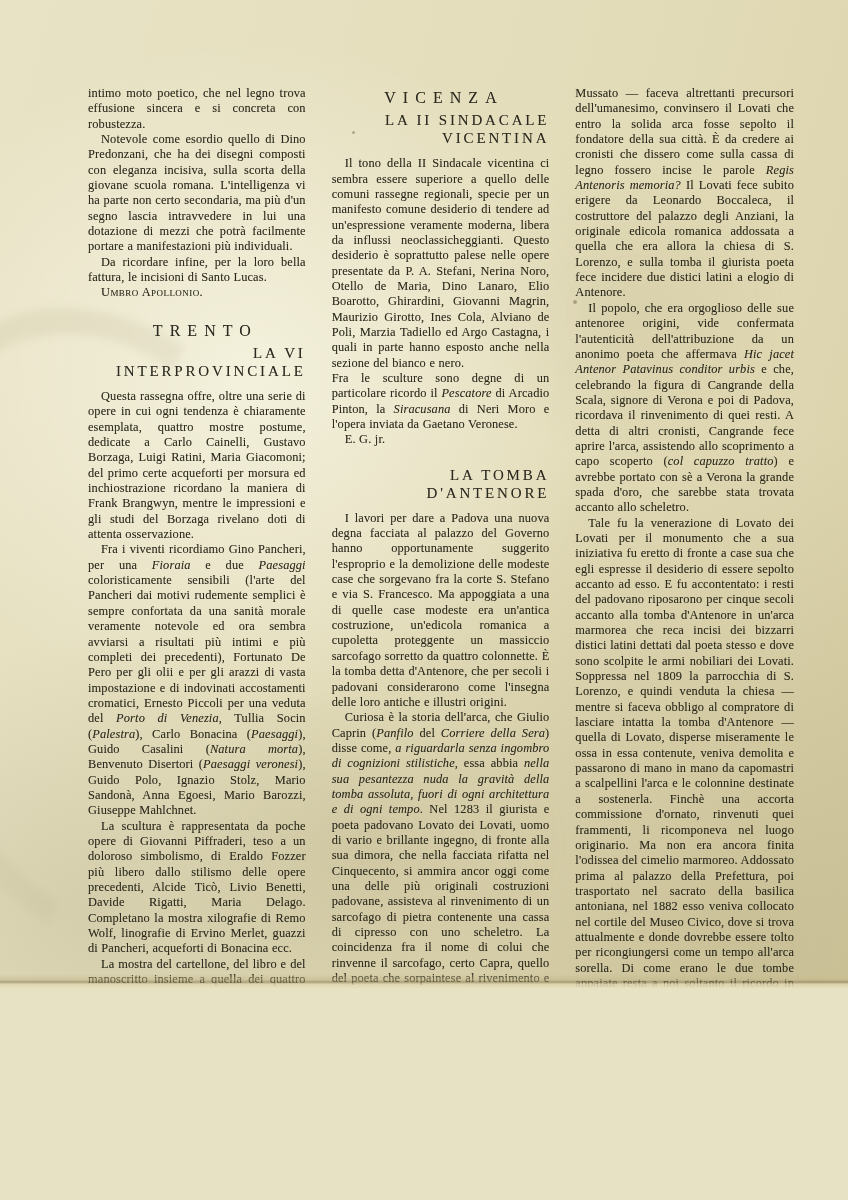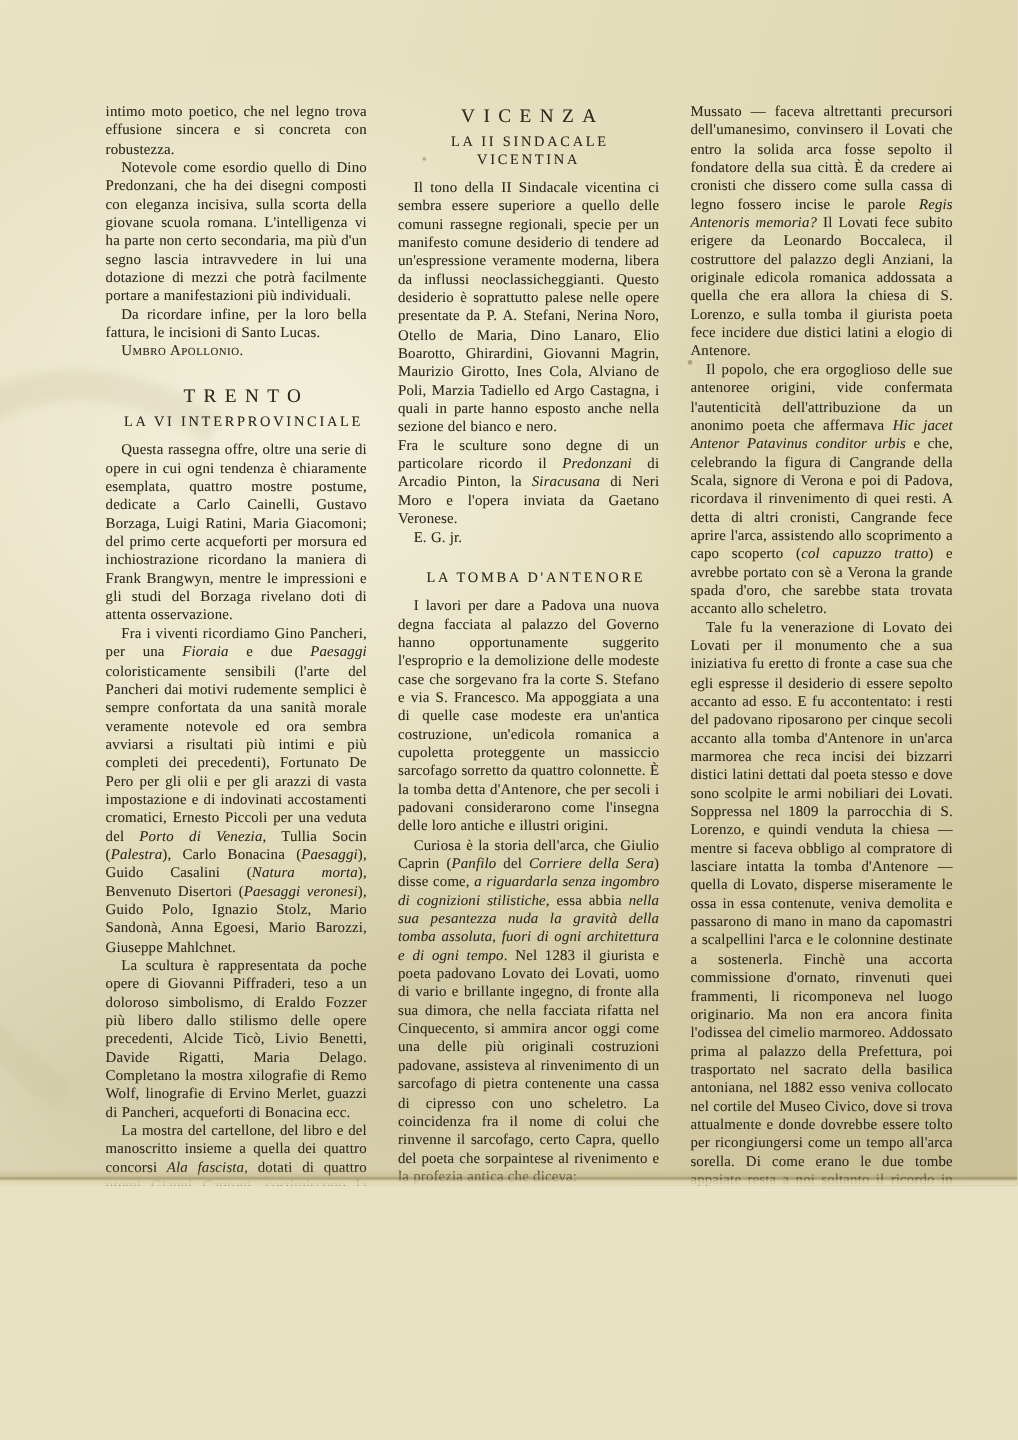--- a/index.html
+++ b/index.html
@@ -117,23 +117,23 @@
     line-height: 1.2;
     text-align: center;
     letter-spacing: 0.44em;
     text-indent: 0.44em;
     font-weight: normal;
     color: #2b2920;
     padding-top: 2px;
   }
   .section-title {
     margin: 4px 0 9px 0;
-    font-size: 12px;
+    font-size: 15px;
     line-height: 1.2;
-    text-align: center;
+    text-align: right;
     letter-spacing: 0.19em;
     text-indent: 0.19em;
     color: #2b2920;
     font-weight: normal;
   }
   .sig {
     margin: 0;
     text-align: right;
     font-size: 12.2px;
     line-height: 15.35px;
@@ -207,21 +207,21 @@
       <p>Fra i viventi ricordiamo Gino Pancheri, per una <i>Fioraia</i> e due <i>Paesaggi</i> coloristicamente sensibili (l'arte del Pancheri dai motivi rudemente semplici è sempre confortata da una sanità morale veramente notevole ed ora sembra avviarsi a risultati più intimi e più completi dei precedenti), Fortunato De Pero per gli olii e per gli arazzi di vasta impostazione e di indovinati accostamenti cromatici, Ernesto Piccoli per una veduta del <i>Porto di Venezia</i>, Tullia Socin (<i>Palestra</i>), Carlo Bonacina (<i>Paesaggi</i>), Guido Casalini (<i>Natura morta</i>), Benvenuto Disertori (<i>Paesaggi veronesi</i>), Guido Polo, Ignazio Stolz, Mario Sandonà, Anna Egoesi, Mario Barozzi, Giuseppe Mahlchnet.</p>
       <p>La scultura è rappresentata da poche opere di Giovanni Piffraderi, teso a un doloroso simbolismo, di Eraldo Fozzer più libero dallo stilismo delle opere precedenti, Alcide Ticò, Livio Benetti, Davide Rigatti, Maria Delago. Completano la mostra xilografie di Remo Wolf, linografie di Ervino Merlet, guazzi di Pancheri, acqueforti di Bonacina ecc.</p>
       <p>La mostra del cartellone, del libro e del manoscritto insieme a quella dei quattro concorsi <i>Ala fascista</i>, dotati di quattro premi Gianni Caproni, costituiscono la novità dell'esposizione. Per i concorsi dell'<i>Ala fascista</i> R. I. Baldessari ha presentato una incisiva e vasta <i>Sintesi aviatoria</i>, De Pero un arazzo che si allontana dai soliti soggetti, Guido Polo un ciclo di quattro disegni, ma in complesso non può dirsi che i concorrenti abbiano risposto felicemente all'appelio.</p>
     </div>
 
     <div class="col">
       <h2 class="city-title">VICENZA</h2>
       <h3 class="section-title">LA II SINDACALE VICENTINA</h3>
 
       <p>Il tono della II Sindacale vicentina ci sembra essere superiore a quello delle comuni rassegne regionali, specie per un manifesto comune desiderio di tendere ad un'espressione veramente moderna, libera da influssi neoclassicheggianti. Questo desiderio è soprattutto palese nelle opere presentate da P. A. Stefani, Nerina Noro, Otello de Maria, Dino Lanaro, Elio Boarotto, Ghirardini, Giovanni Magrin, Maurizio Girotto, Ines Cola, Alviano de Poli, Marzia Tadiello ed Argo Castagna, i quali in parte hanno esposto anche nella sezione del bianco e nero.</p>
-      <p class="noindent">Fra le sculture sono degne di un particolare ricordo il <i>Predonzani</i> di Arcadio Pinton, la <i>Siracusana</i> di Neri Moro e l'opera inviata da Gaetano Veronese.</p>
+      <p class="noindent">Fra le sculture sono degne di un particolare ricordo il <i>Pescatore</i> di Arcadio Pinton, la <i>Siracusana</i> di Neri Moro e l'opera inviata da Gaetano Veronese.</p>
       <p class="sig">E. G. jr.</p>
 
       <div class="gap-city">
         <h3 class="section-title">LA TOMBA D'ANTENORE</h3>
       </div>
 
       <p>I lavori per dare a Padova una nuova degna facciata al palazzo del Governo hanno opportunamente suggerito l'esproprio e la demolizione delle modeste case che sorgevano fra la corte S. Stefano e via S. Francesco. Ma appoggiata a una di quelle case modeste era un'antica costruzione, un'edicola romanica a cupoletta proteggente un massiccio sarcofago sorretto da quattro colonnette. È la tomba detta d'Antenore, che per secoli i padovani considerarono come l'insegna delle loro antiche e illustri origini.</p>
       <p>Curiosa è la storia dell'arca, che Giulio Caprin (<i>Panfilo</i> del <i>Corriere della Sera</i>) disse come, <i>a riguardarla senza ingombro di cognizioni stilistiche</i>, essa abbia <i>nella sua pesantezza nuda la gravità della tomba assoluta, fuori di ogni architettura e di ogni tempo</i>. Nel 1283 il giurista e poeta padovano Lovato dei Lovati, uomo di vario e brillante ingegno, di fronte alla sua dimora, che nella facciata rifatta nel Cinquecento, si ammira ancor oggi come una delle più originali costruzioni padovane, assisteva al rinvenimento di un sarcofago di pietra contenente una cassa di cipresso con uno scheletro. La coincidenza fra il nome di colui che rinvenne il sarcofago, certo Capra, quello del poeta che sorpaintese al rivenimento e la profezia antica che diceva:</p>
 
       <div class="verse">

